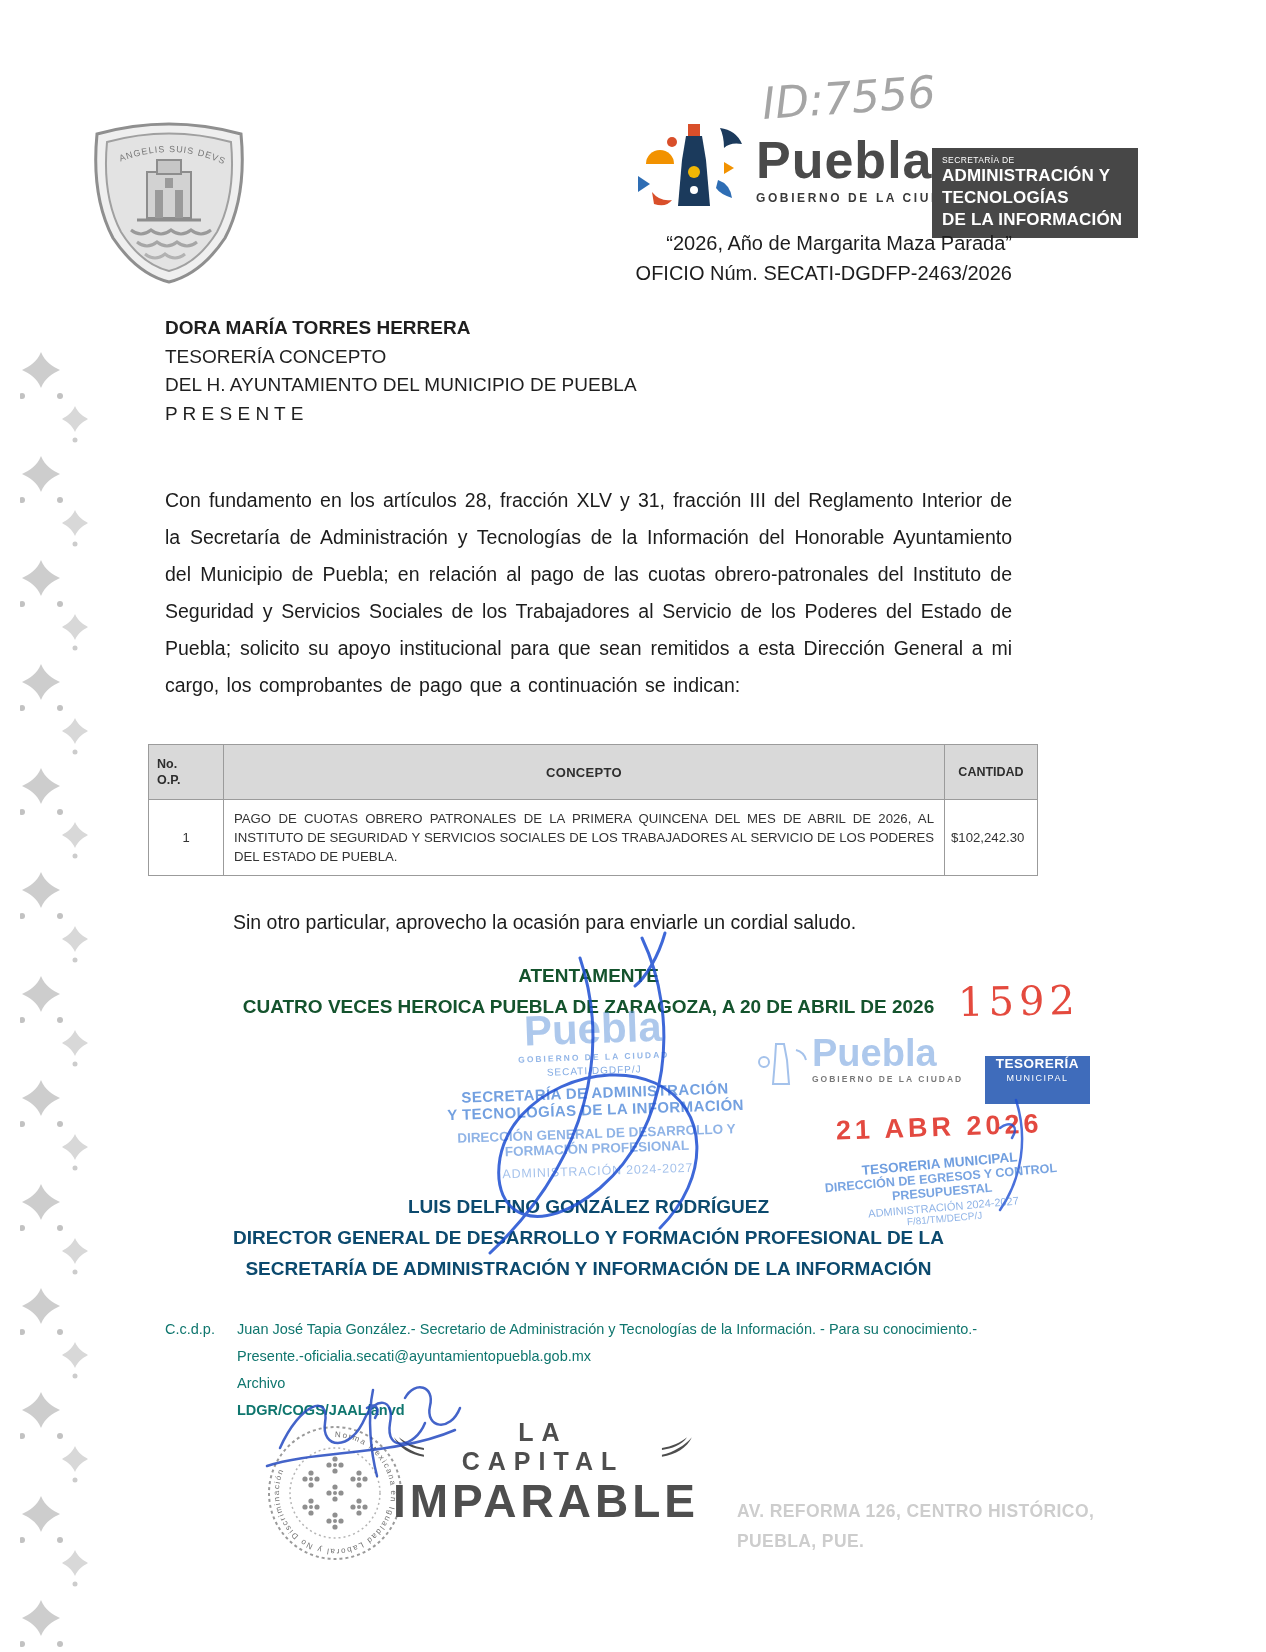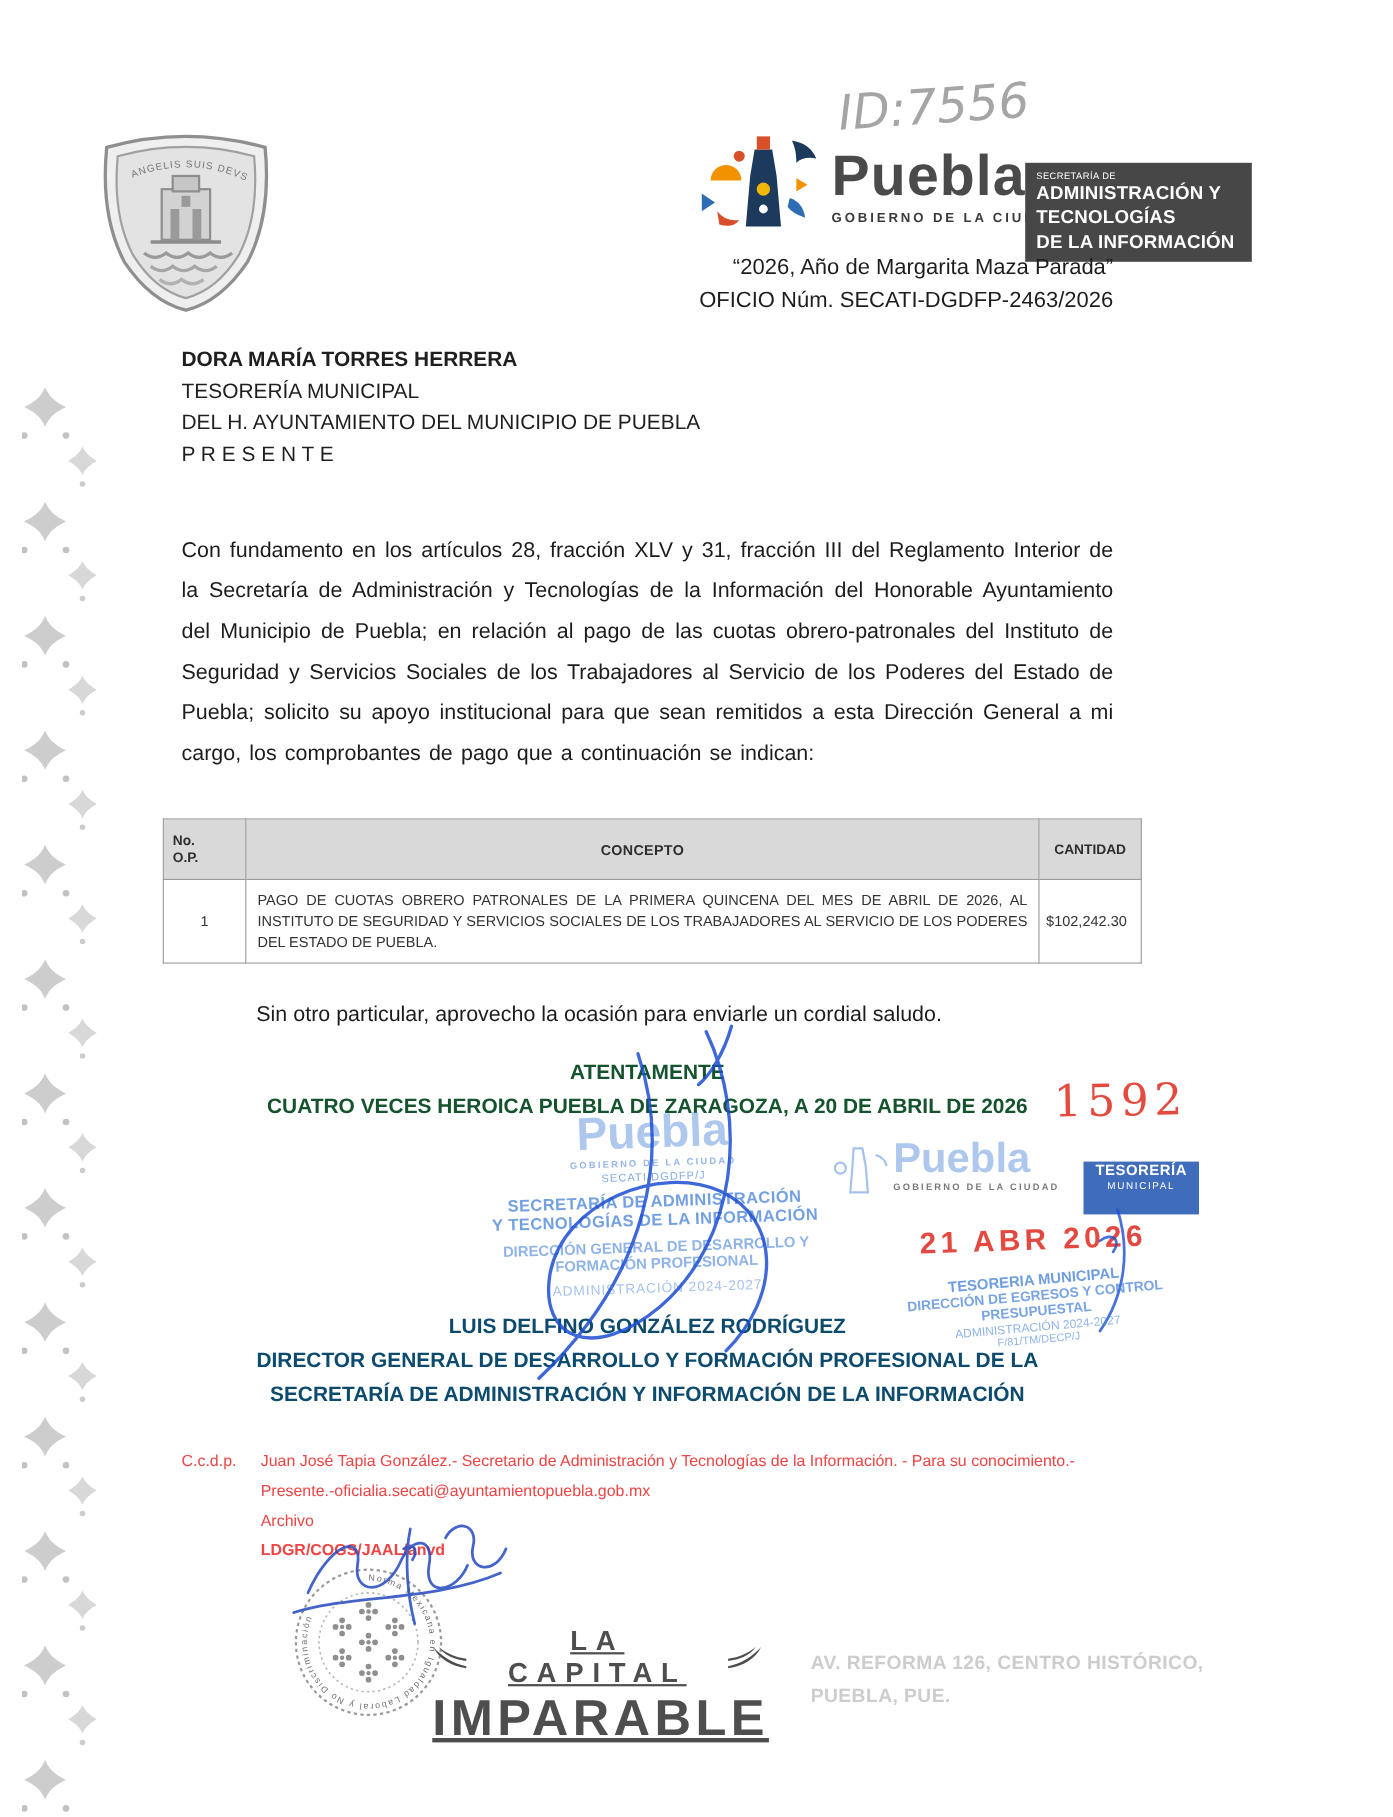--- a/index.html
+++ b/index.html
@@ -54,21 +54,21 @@
   .tes-lines{width:300px;text-align:center;color:#4c86d8;transform:rotate(-5deg);}
   .tes-lines .a{font-size:13.5px;font-weight:700;opacity:.8;}
   .tes-lines .b{font-size:12.5px;font-weight:600;opacity:.75;}
   .tes-lines .c{font-size:11px;opacity:.62;margin-top:2px;}
   .tes-lines .d{font-size:10px;opacity:.62;}
 
   
   .signer{width:847px;text-align:center;color:#0c4a6e;margin-top:20px;}
   .signer .nm{font-size:19px;font-weight:700;}
   .signer .t{font-size:19px;font-weight:600;margin-top:9px;}
-  .ccdp{font-size:14.5px;line-height:27px;color:#ef4444;display:flex;}
+  .ccdp{font-size:14.5px;line-height:27px;color:#0f766e;display:flex;}
   .ccdp .lbl{width:72px;flex:0 0 72px;}
   .ccdp .nm{font-weight:400;}
   .ccdp .in{font-weight:700;}
   .capital{width:300px;text-align:center;color:#4e4e4e;}
   .capital .r1{display:flex;align-items:center;justify-content:center;gap:8px;}
   .capital .c1{font-size:25px;font-weight:800;letter-spacing:8px;}
   .capital .c2{font-size:46px;font-weight:800;letter-spacing:4px;line-height:1;margin-top:2px;}
   .address{font-size:17.5px;font-weight:700;color:#cdcdcd;line-height:30px;letter-spacing:.4px;}
   .hand-id{font-size:44px;color:#8f8f8f;font-style:italic;opacity:.8;transform:rotate(-4deg);font-family:"DejaVu Sans",sans-serif;}
 </style>
@@ -147,21 +147,21 @@
     <div class="b3">DE LA INFORMACIÓN</div>
   </div>
 
   <div class="abs legend-block" style="left:500px;top:228px;">
     <div>“2026, Año de Margarita Maza Parada”</div>
     <div>OFICIO Núm. SECATI-DGDFP-2463/2026</div>
   </div>
 
   <div class="abs addr" style="left:165px;top:314px;">
     <div class="nm">DORA MARÍA TORRES HERRERA</div>
-    <div>TESORERÍA MUNICIPAL</div>
+    <div>TESORERÍA CONCEPTO</div>
     <div>DEL H. AYUNTAMIENTO DEL MUNICIPIO DE PUEBLA</div>
     <div>P R E S E N T E</div>
   </div>
 
   <div class="abs bodypar" style="left:165px;top:482px;">Con fundamento en los artículos 28, fracción XLV y 31, fracción III del Reglamento Interior de la Secretaría de Administración y Tecnologías de la Información del Honorable Ayuntamiento del Municipio de Puebla; en relación al pago de las cuotas obrero-patronales del Instituto de Seguridad y Servicios Sociales de los Trabajadores al Servicio de los Poderes del Estado de Puebla; solicito su apoyo institucional para que sean remitidos a esta Dirección General a mi cargo, los comprobantes de pago que a continuación se indican:</div>
 
   <table class="pay abs" style="left:148px;top:744px;">
     <thead>
       <tr>
         <th class="th-no">
@@ -279,21 +279,21 @@
     </text>
     <use href="#df" x="73" y="73"></use>
       <use href="#df" x="73" y="45"></use>
       <use href="#df" x="97" y="59"></use>
     <use href="#df" x="97" y="87"></use>
       <use href="#df" x="73" y="101"></use>
       <use href="#df" x="49" y="87"></use>
     <use href="#df" x="49" y="59"></use>
   </svg>
 
-  <div class="abs capital" style="left:393px;top:1478px;text-decoration:underline;">
+  <div class="abs capital" style="left:393px;top:1418px;">
     <div class="r1">
       <svg width="34" height="24" viewBox="0 0 34 24" style="transform:scaleX(-1);">
         <path d="M2 20 C14 18 26 10 33 2 C28 13 16 20 2 22 Z M2 13 C12 12 22 7 28 2 C23 10 12 14 2 15 Z" fill="#4e4e4e"></path>
       </svg>
       <span class="c1">LA CAPITAL</span>
       <svg width="34" height="24" viewBox="0 0 34 24">
         <path d="M2 20 C14 18 26 10 33 2 C28 13 16 20 2 22 Z M2 13 C12 12 22 7 28 2 C23 10 12 14 2 15 Z" fill="#4e4e4e"></path>
       </svg>
     </div>
     <div class="c2">IMPARABLE</div>

